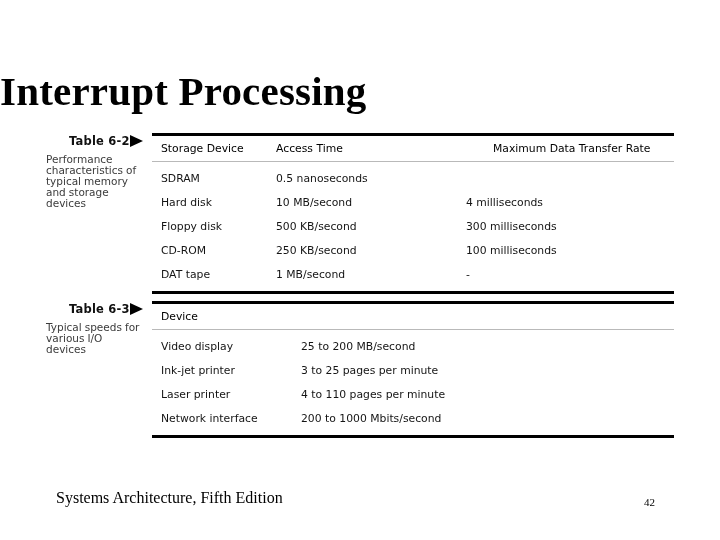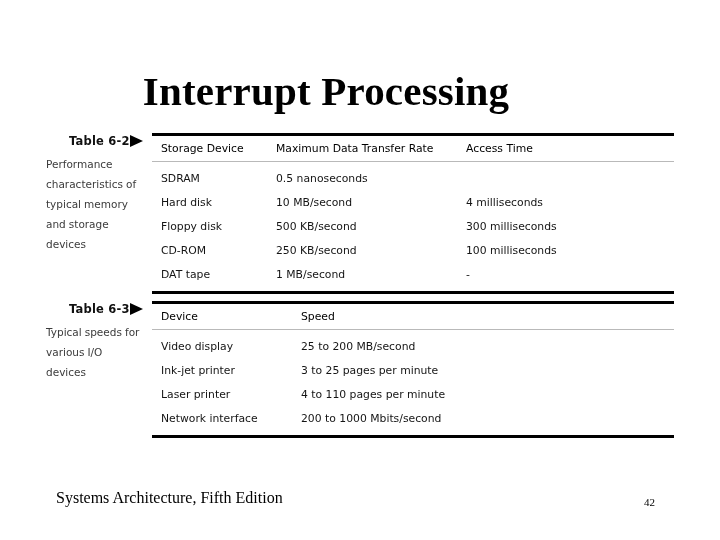--- a/index.html
+++ b/index.html
@@ -22,21 +22,21 @@
     inset: 0;
     background: #ffffff;
   }
 
   
   .slide-title {
     position: absolute;
     left: 0;
     top: 68px;
     width: 652px;
-    text-align: center;
+    text-align: left;
     font-family: "Liberation Serif", serif;
     font-weight: bold;
     font-size: 41px;
     line-height: 46px;
     color: #000000;
     letter-spacing: 0.2px;
   }
 
   
   .figure-area {
@@ -83,21 +83,21 @@
     top: 2px;
     width: 0;
     height: 0;
     border-top: 6px solid transparent;
     border-bottom: 6px solid transparent;
     border-left: 13px solid #000000;
   }
   .caption-body {
     font-family: "DejaVu Sans", sans-serif;
     font-size: 10.5px;
-    line-height: 20px;
+    line-height: 11px;
     color: #3b3b3b;
     width: 98px;
     word-spacing: -0.3px;
   }
 
   
   .data-table {
     position: absolute;
     left: 106px;
     top: 0;
@@ -178,22 +178,22 @@
           <span class="caption-title">Table 6-2</span>
           <span class="caption-marker"></span>
         </div>
         <div class="caption-body">Performance characteristics of typical memory and storage devices</div>
       </div>
 
       <div class="data-table" id="table-1">
         <div class="rule-thick"></div>
         <div class="trow header-row">
           <div class="tcell c0">Storage Device</div>
+          <div class="tcell c2">Access Time</div>
           <div class="tcell c1">Maximum Data Transfer Rate</div>
-          <div class="tcell c2">Access Time</div>
         </div>
         <div class="rule-thin"></div>
         <div class="pad-after-header"></div>
         <div class="table-rows">
           <div class="trow">
             <div class="tcell c0">SDRAM</div>
             <div class="tcell c2">0.5 nanoseconds</div>
           </div>
           <div class="trow">
             <div class="tcell c0">Hard disk</div>
@@ -228,21 +228,20 @@
           <span class="caption-title">Table 6-3</span>
           <span class="caption-marker"></span>
         </div>
         <div class="caption-body">Typical speeds for various I/O devices</div>
       </div>
 
       <div class="data-table" id="table-2">
         <div class="rule-thick"></div>
         <div class="trow header-row">
           <div class="tcell c0">Device</div>
-          <div class="tcell c1">Speed</div>
         </div>
         <div class="rule-thin"></div>
         <div class="pad-after-header"></div>
         <div class="table-rows">
           <div class="trow">
             <div class="tcell c0">Video display</div>
             <div class="tcell c1">25 to 200 MB/second</div>
           </div>
           <div class="trow">
             <div class="tcell c0">Ink-jet printer</div>

